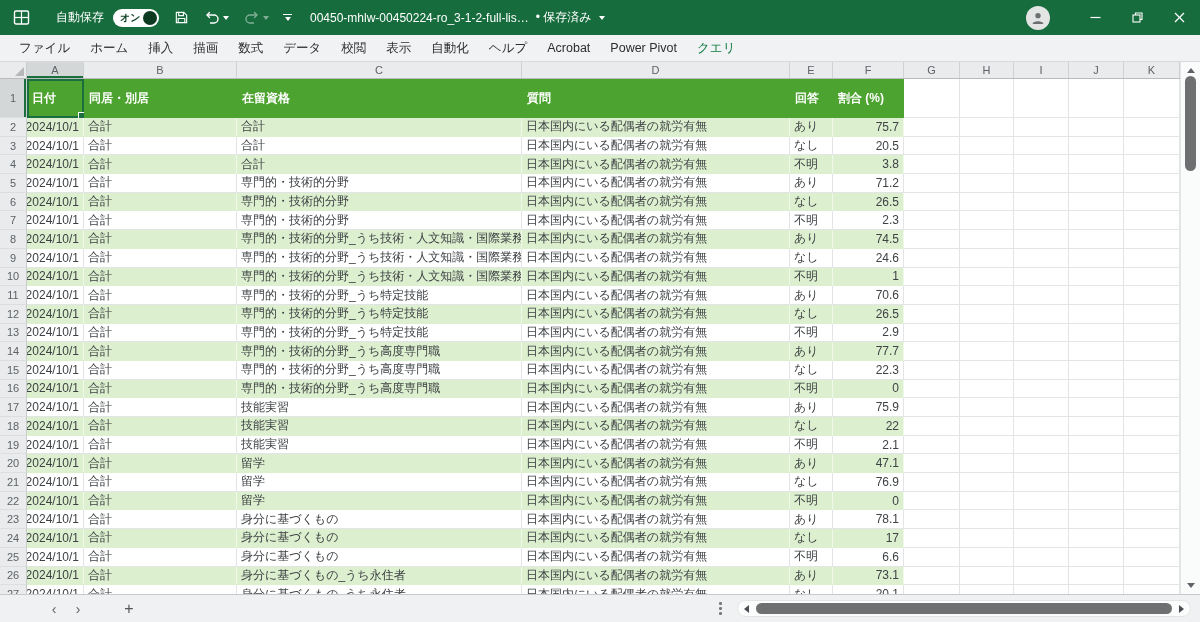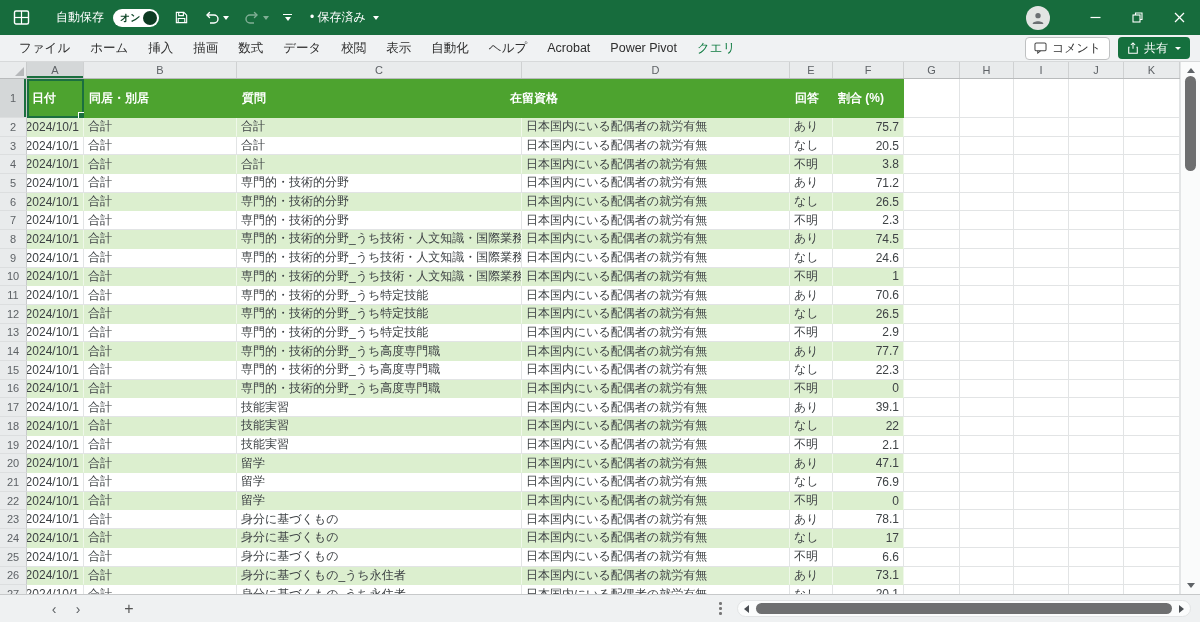--- a/index.html
+++ b/index.html
@@ -132,20 +132,21 @@
         <path d="M13 4H6a4 4 0 0 0 0 8h4"></path>
         <path d="M10.5 1.5L13 4l-2.5 2.5" stroke-linecap="round"></path>
       </svg>
     <span class="chev-sm"></span>
   </span>
   <span class="qat">
     <span class="bar"></span>
     <span class="chev-sm"></span>
   </span>
   <span class="filename-wrap">
+    <span>00450-mhlw-00450224-ro_3-1-2-full-lis…</span>
     <span>• 保存済み</span>
     <span class="chev-sm"></span>
   </span>
   <span class="tb-right">
     <span class="avatar">
       <svg width="16" height="16" viewBox="0 0 24 24" fill="#6b7073">
           <circle cx="12" cy="8.5" r="4"></circle>
           <path d="M4 21c0-5.5 16-5.5 16 0z"></path>
         </svg>
     </span>
@@ -178,38 +179,20 @@
       <div class="rtab">数式</div>
       <div class="rtab">データ</div>
       <div class="rtab">校閲</div>
       <div class="rtab">表示</div>
       <div class="rtab">自動化</div>
       <div class="rtab">ヘルプ</div>
       <div class="rtab">Acrobat</div>
       <div class="rtab">Power Pivot</div>
       <div class="rtab ctx">クエリ</div>
     </div>
-  <div class="ribbon-right">
-    <span class="btn-comment">
-      <svg width="13" height="12" viewBox="0 0 14 13" fill="none" stroke="#444" stroke-width="1.1">
-          <rect x="1" y="1" width="12" height="8.5" rx="1.5"></rect>
-          <path d="M4 9.5V12l3-2.5"></path>
-        </svg>
-      <span>コメント</span>
-    </span>
-    <span class="btn-share">
-      <svg width="12" height="12" viewBox="0 0 14 14" fill="none" stroke="#fff" stroke-width="1.2">
-          <path d="M7 8V1.5"></path>
-          <path d="M4.5 3.5L7 1l2.5 2.5"></path>
-          <path d="M3 6H2v7h10V6h-1"></path>
-        </svg>
-      <span>共有</span>
-      <span class="chev-sm-dark"></span>
-    </span>
-  </div>
 </div>
 
 <div class="grid">
   <div class="colheads" id="colheads">
     <div class="corner"></div>
   <div class="colh sel" style="width: 57px;">A</div>
       <div class="colh" style="width: 153px;">B</div>
       <div class="colh" style="width: 285px;">C</div>
       <div class="colh" style="width: 268px;">D</div>
       <div class="colh" style="width: 43px;">E</div>
@@ -217,22 +200,22 @@
       <div class="colh" style="width: 56px;">G</div>
       <div class="colh" style="width: 54px;">H</div>
       <div class="colh" style="width: 55px;">I</div>
       <div class="colh" style="width: 55px;">J</div>
       <div class="colh" style="width: 56px;">K</div>
     </div>
   <div class="hrow" id="headerrow">
       <div class="rowh sel">1</div>
       <div class="th selcell" style="width: 57px;">日付</div>
       <div class="th" style="width: 153px;">同居・別居</div>
+      <div class="th" style="width: 285px;">在留資格</div>
       <div class="th" style="width: 268px;">質問</div>
-      <div class="th" style="width: 285px;">在留資格</div>
       <div class="th" style="width: 43px;">回答</div>
       <div class="th" style="width: 71px;">割合 (%)</div>
       <div class="cell blank" style="width: 56px;"></div>
       <div class="cell blank" style="width: 54px;"></div>
       <div class="cell blank" style="width: 55px;"></div>
       <div class="cell blank" style="width: 55px;"></div>
       <div class="cell blank" style="width: 56px;"></div>
     </div>
   <div id="rows">
       <div class="row band">
@@ -445,21 +428,21 @@
         <div class="cell blank" style="width: 55px;"></div>
         <div class="cell blank" style="width: 56px;"></div>
       </div>
       <div class="row">
         <div class="rowh">17</div>
         <div class="cell tcell num" style="width: 57px;">2024/10/1</div>
         <div class="cell tcell " style="width: 153px;">合計</div>
         <div class="cell tcell " style="width: 285px;">技能実習</div>
         <div class="cell tcell " style="width: 268px;">日本国内にいる配偶者の就労有無</div>
         <div class="cell tcell " style="width: 43px;">あり</div>
-        <div class="cell tcell num" style="width: 71px;">39.1</div>
+        <div class="cell tcell num" style="width: 71px;">75.9</div>
         <div class="cell blank" style="width: 56px;"></div>
         <div class="cell blank" style="width: 54px;"></div>
         <div class="cell blank" style="width: 55px;"></div>
         <div class="cell blank" style="width: 55px;"></div>
         <div class="cell blank" style="width: 56px;"></div>
       </div>
       <div class="row band">
         <div class="rowh">18</div>
         <div class="cell tcell num" style="width: 57px;">2024/10/1</div>
         <div class="cell tcell " style="width: 153px;">合計</div>

